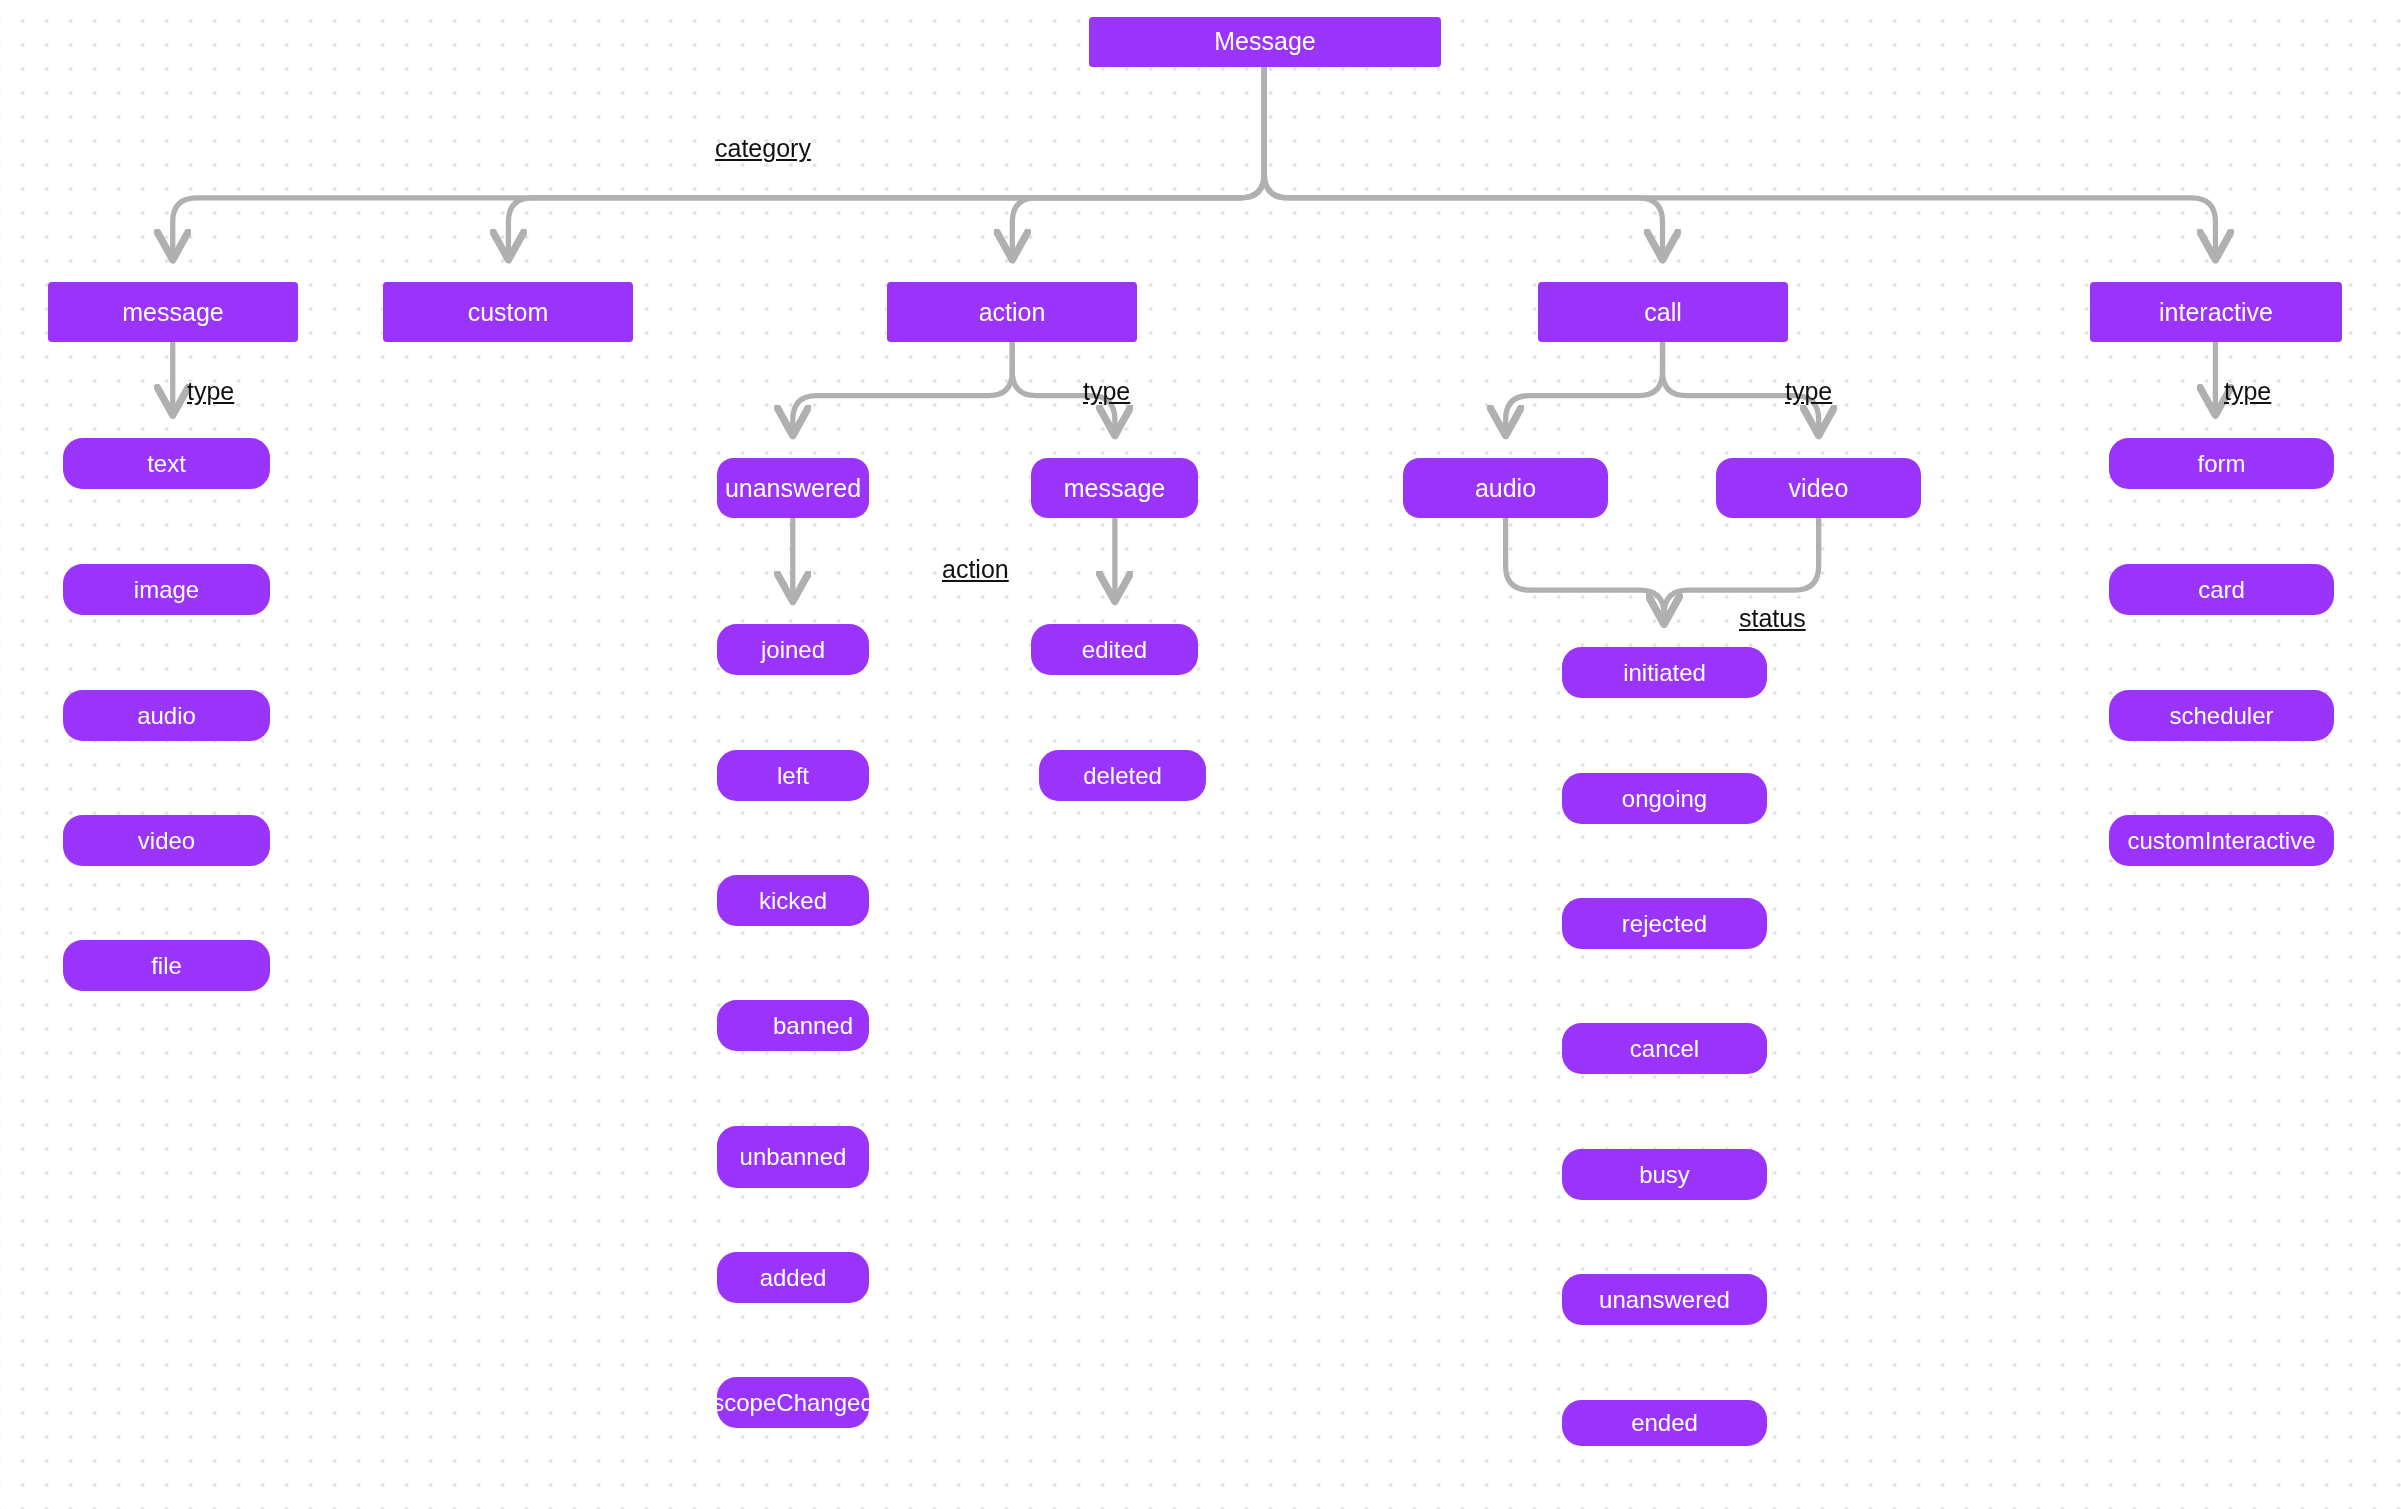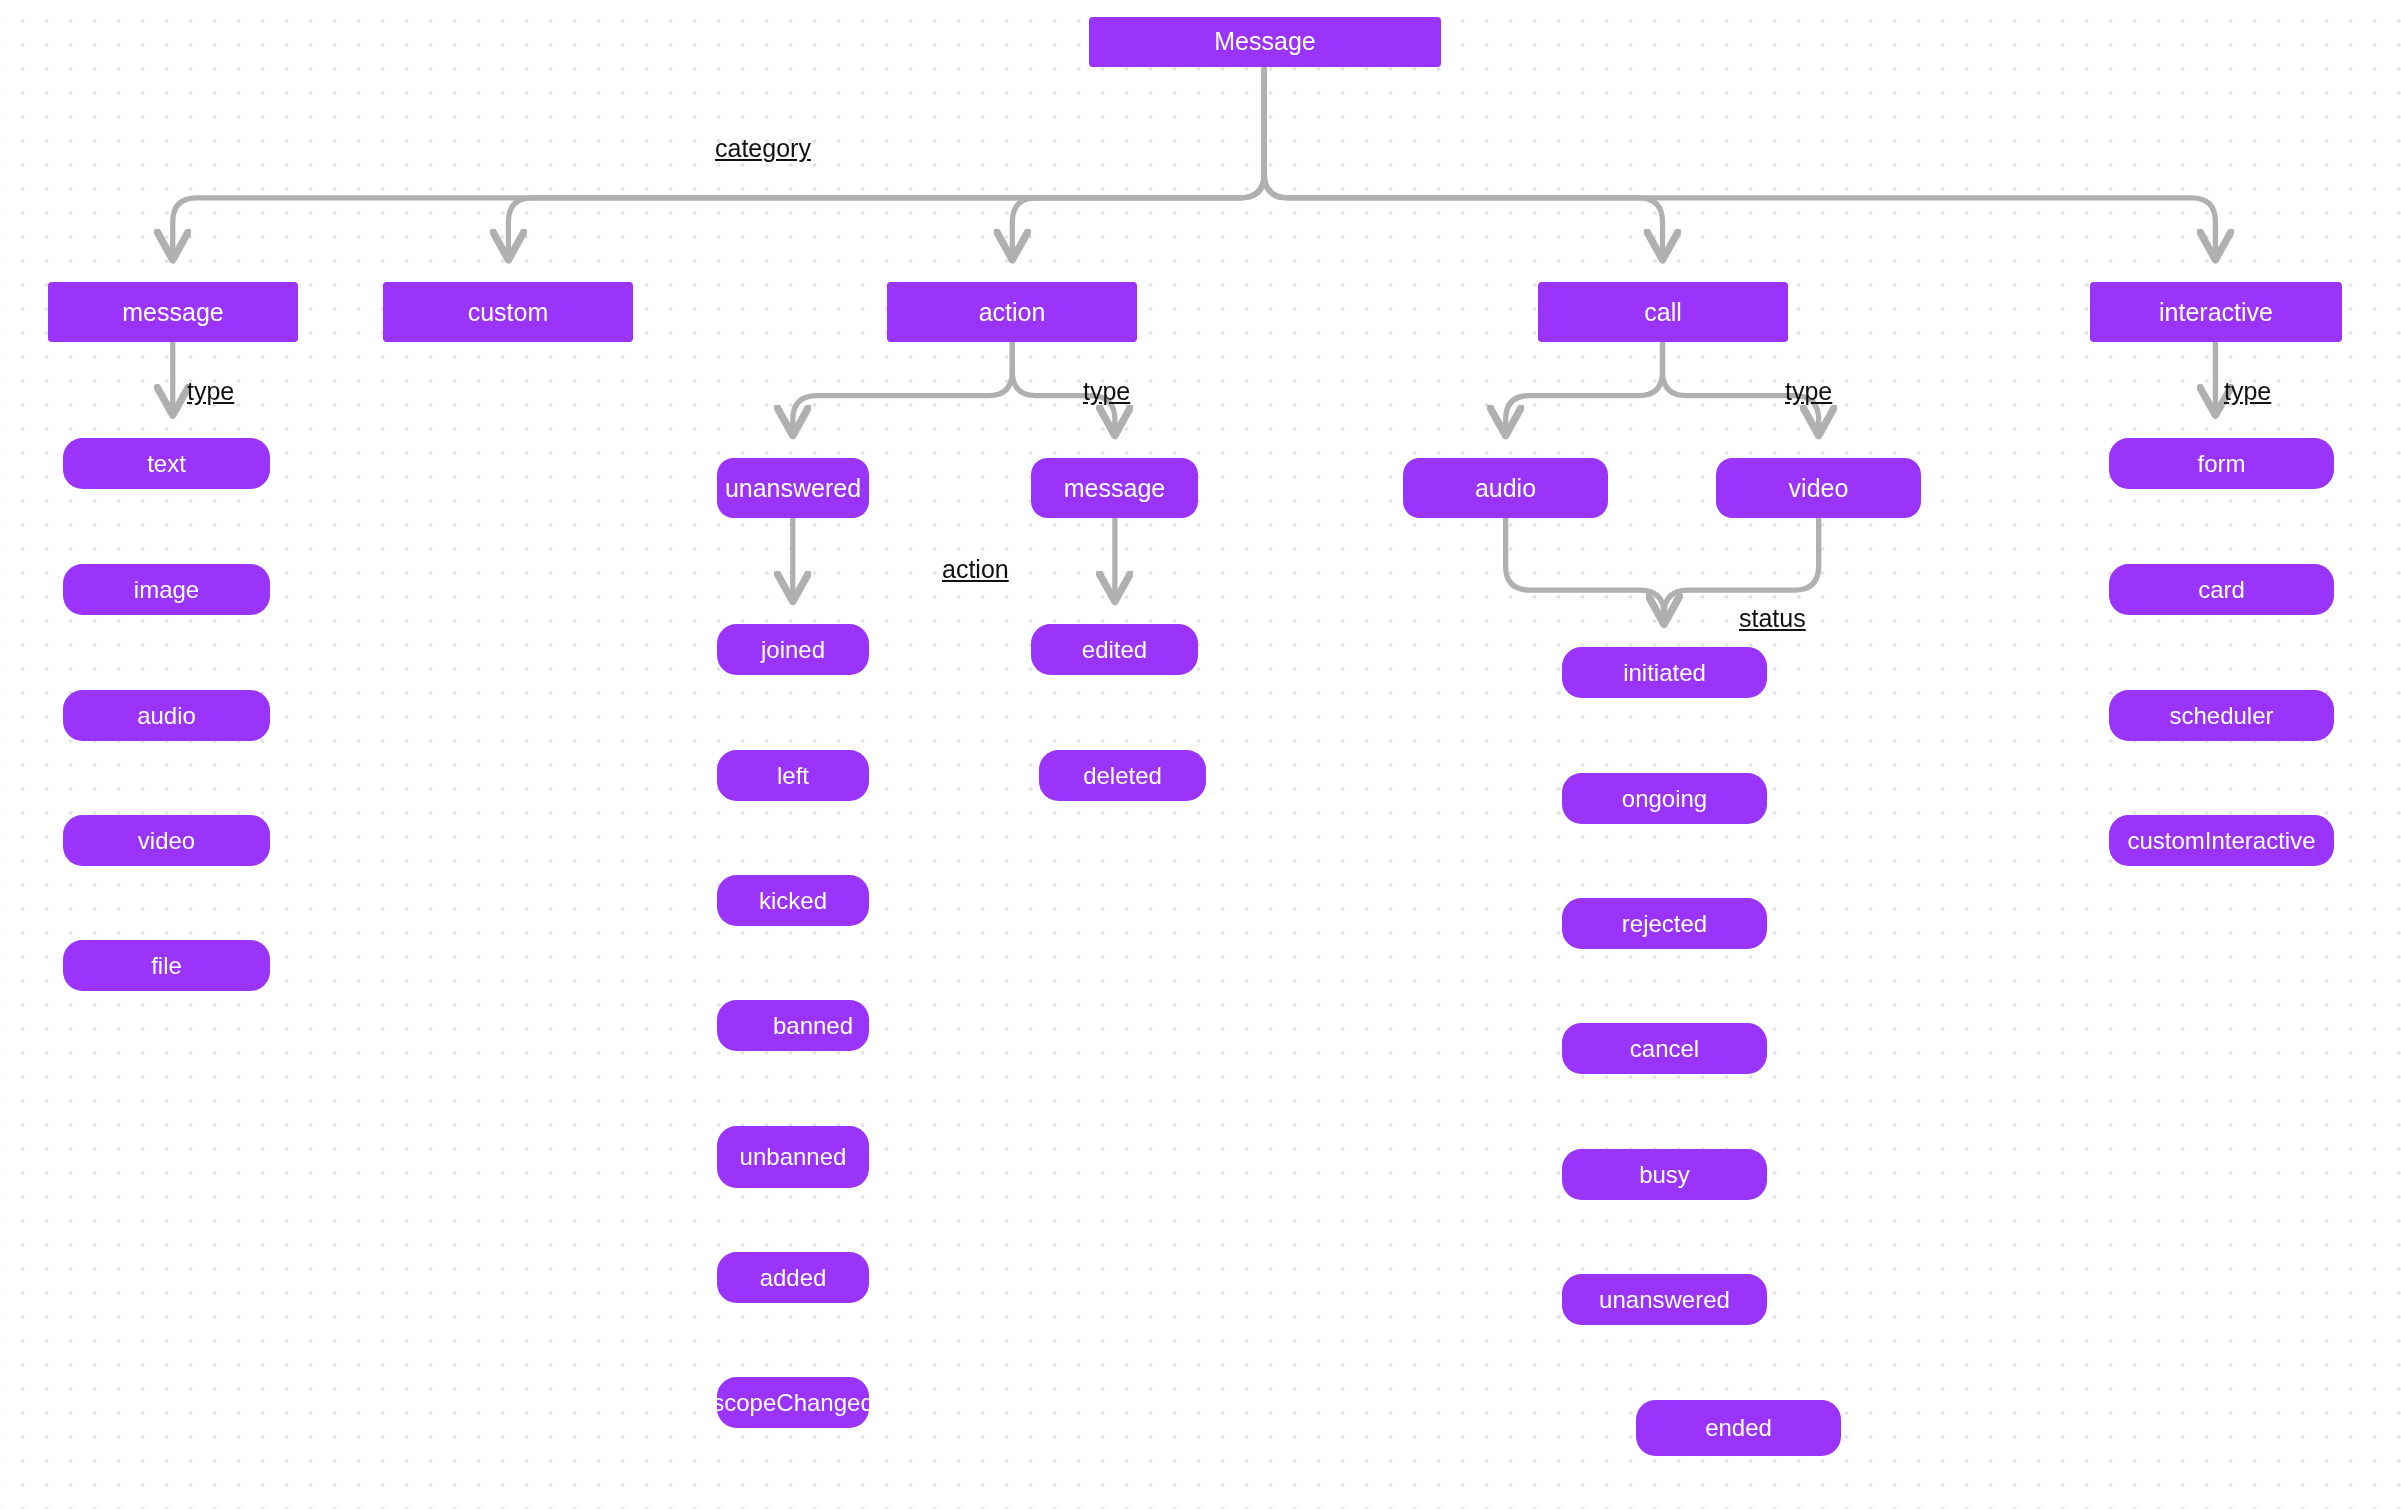--- a/index.html
+++ b/index.html
@@ -193,21 +193,21 @@
   </div>
   <div class="node leaf" style="left:1562px; top:1023px; width:205px; height:51px;">
     <span>cancel</span>
   </div>
   <div class="node leaf" style="left:1562px; top:1149px; width:205px; height:51px;">
     <span>busy</span>
   </div>
   <div class="node leaf" style="left:1562px; top:1274px; width:205px; height:51px;">
     <span>unanswered</span>
   </div>
-  <div class="node leaf" style="left:1636px; top:1400px; width:205px; height:56px;text-align:center;">
+  <div class="node leaf" style="left:1562px; top:1400px; width:205px; height:46px;text-align:center;">
     <span>ended</span>
   </div>
 
   <div class="node lvl2" style="left:2090px; top:282px; width:252px; height:60px;">
     <span>interactive</span>
   </div>
   <div class="node leaf" style="left:2109px; top:438px; width:225px; height:51px;">
     <span>form</span>
   </div>
   <div class="node leaf" style="left:2109px; top:564px; width:225px; height:51px;">

